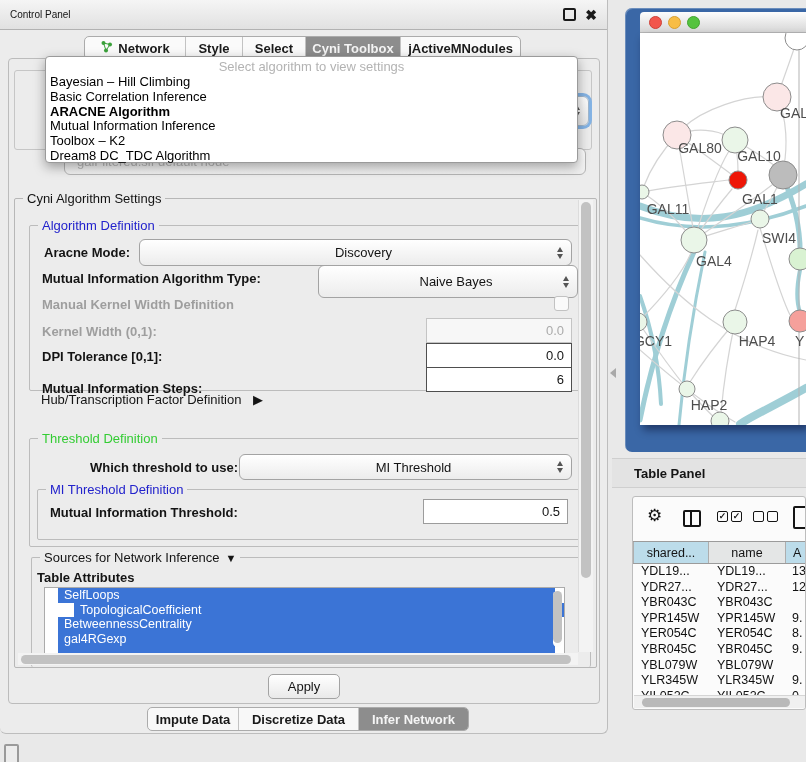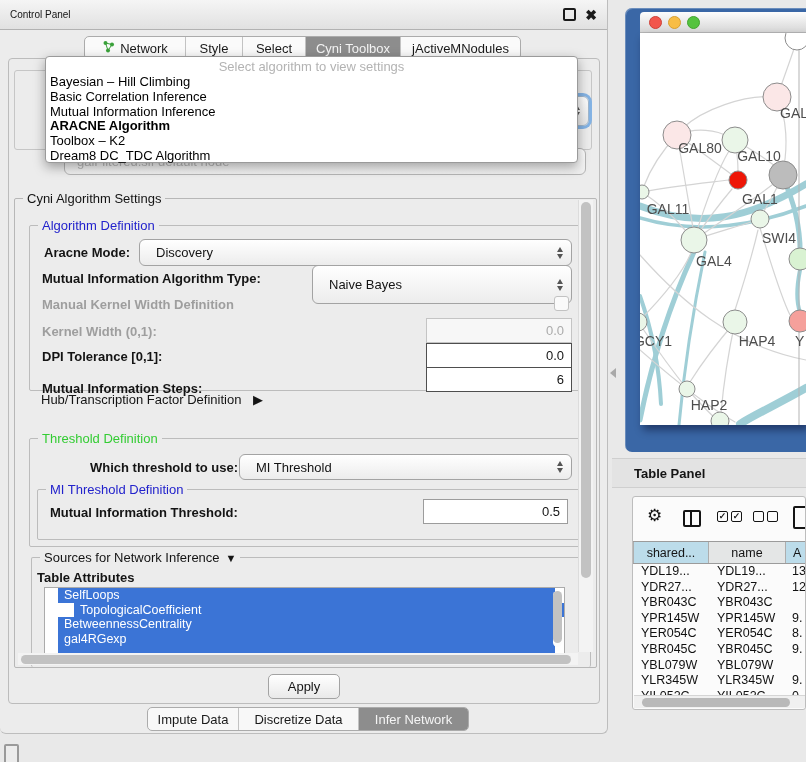--- a/index.html
+++ b/index.html
@@ -12,21 +12,21 @@
   .cp-titlebar{height:30px;background:linear-gradient(#f5f5f5,#e1e1e1);border-bottom:1px solid #b2b2b2;
     display:flex;align-items:center;padding:0 10px;box-sizing:border-box;}
   .cp-title{font-size:10px;color:#141414;}
   .cp-spacer{flex:1;}
   .float-icon{width:9px;height:9px;border:2px solid #1a1a1a;border-radius:2px;margin-right:9px;}
   .close-icon{font-size:14px;font-weight:bold;color:#1a1a1a;line-height:1;}
 
   
   .top-tabs{position:absolute;left:84px;top:36px;height:22px;display:flex;border:1px solid #ababab;
     border-radius:5px;background:#fafafa;overflow:hidden;z-index:6;}
-  .seg{display:flex;align-items:center;justify-content:center;font-size:13px;font-weight:normal;color:#1a1a1a;
+  .seg{display:flex;align-items:center;justify-content:center;font-size:13px;font-weight:bold;color:#1a1a1a;
     border-left:1px solid #c3c3c3;box-sizing:border-box;}
   .seg:first-child{border-left:none;}
   .seg.active{background:#8d8d8d;color:#f5f5f5;}
   .seg .net-glyph{margin-right:5px;display:inline-block;}
 
   
   .tab-body{position:absolute;left:8px;top:58px;width:592px;height:646px;border:1px solid #bcbcbc;
     border-radius:4px;background:#ececec;box-sizing:border-box;}
 
   
@@ -50,21 +50,21 @@
     border-radius:2px;box-sizing:border-box;background:#ececec;}
   .gtitle{position:absolute;top:-8px;left:8px;background:#ececec;padding:0 4px;font-size:13px;color:#141414;white-space:nowrap;}
   .gtitle.blue{color:#2222cc;}
   .gtitle.green{color:#33cc33;}
 
   .groupbox{position:absolute;border:1px solid #bcbcbc;border-radius:2px;box-sizing:border-box;}
   .flabel{position:absolute;font-size:13px;font-weight:bold;color:#141414;white-space:nowrap;}
   .flabel.dim{color:#9e9e9e;}
 
   .combo{position:absolute;border:1px solid #a3a3a3;border-radius:6px;background:linear-gradient(#ffffff,#ececec);
-    font-size:13px;color:#141414;box-sizing:border-box;display:flex;align-items:center;padding-left:16px;}
+    font-size:13px;color:#141414;box-sizing:border-box;display:flex;align-items:center;padding-left:16px;justify-content:center;}
   .spinner{position:absolute;right:8px;top:50%;transform:translateY(-50%);display:flex;flex-direction:column;gap:2px;}
   .spinner .up{width:0;height:0;border-left:3.5px solid transparent;border-right:3.5px solid transparent;border-bottom:5px solid #555;}
   .spinner .down{width:0;height:0;border-left:3.5px solid transparent;border-right:3.5px solid transparent;border-top:5px solid #555;}
 
   .numfield{position:absolute;background:#ffffff;font-size:13px;color:#141414;text-align:right;
     padding-right:7px;box-sizing:border-box;display:flex;align-items:center;justify-content:flex-end;}
   .numfield.strong{border:1.5px solid #4e4e4e;}
   .numfield.normal{border:1px solid #9c9c9c;}
   .numfield.dim{border:1px solid #c4c4c4;background:#f7f7f7;color:#ababab;}
 
@@ -187,42 +187,42 @@
     </div>
   <div class="bg-combo">
     <span>galFiltered.sif default node</span>
   </div>
 
   <div class="algo-popup">
     <div class="popup-placeholder">Select algorithm to view settings</div>
     <div>
         <div class="popup-item">Bayesian – Hill Climbing</div>
         <div class="popup-item">Basic Correlation Inference</div>
+        <div class="popup-item selected">ARACNE Algorithm</div>
         <div class="popup-item">Mutual Information Inference</div>
-        <div class="popup-item selected">ARACNE Algorithm</div>
         <div class="popup-item">Toolbox – K2</div>
         <div class="popup-item">Dream8 DC_TDC Algorithm</div>
       </div>
   </div>
 
   <div class="cyni-panel">
     <span class="gtitle">Cyni Algorithm Settings</span>
 
     <div class="groupbox" style="left:14px;top:26px;width:557px;height:166px;">
       <span class="gtitle blue">Algorithm Definition</span>
       <span class="flabel" style="left:14px;top:19px">Aracne Mode:</span>
       <div class="combo" style="left:109px;top:13px;width:433px;height:27px">
         <span>Discovery</span>
         <span class="spinner">
             <span class="up"></span>
             <span class="down"></span>
           </span>
       </div>
       <span class="flabel" style="left:12px;top:45px">Mutual Information Algorithm Type:</span>
-      <div class="combo" style="left:282px;top:39px;width:260px;height:39px">
+      <div class="combo" style="left:288px;top:39px;width:260px;height:33px">
         <span>Naive Bayes</span>
         <span class="spinner">
             <span class="up"></span>
             <span class="down"></span>
           </span>
       </div>
       <span class="flabel dim" style="left:12px;top:71px">Manual Kernel Width Definition</span>
       <span class="checkbox" style="left:524px;top:70px"></span>
       <span class="flabel dim" style="left:12px;top:98px">Kernel Width (0,1):</span>
       <div class="numfield dim" style="left:396px;top:92px;width:146px;height:25px">

